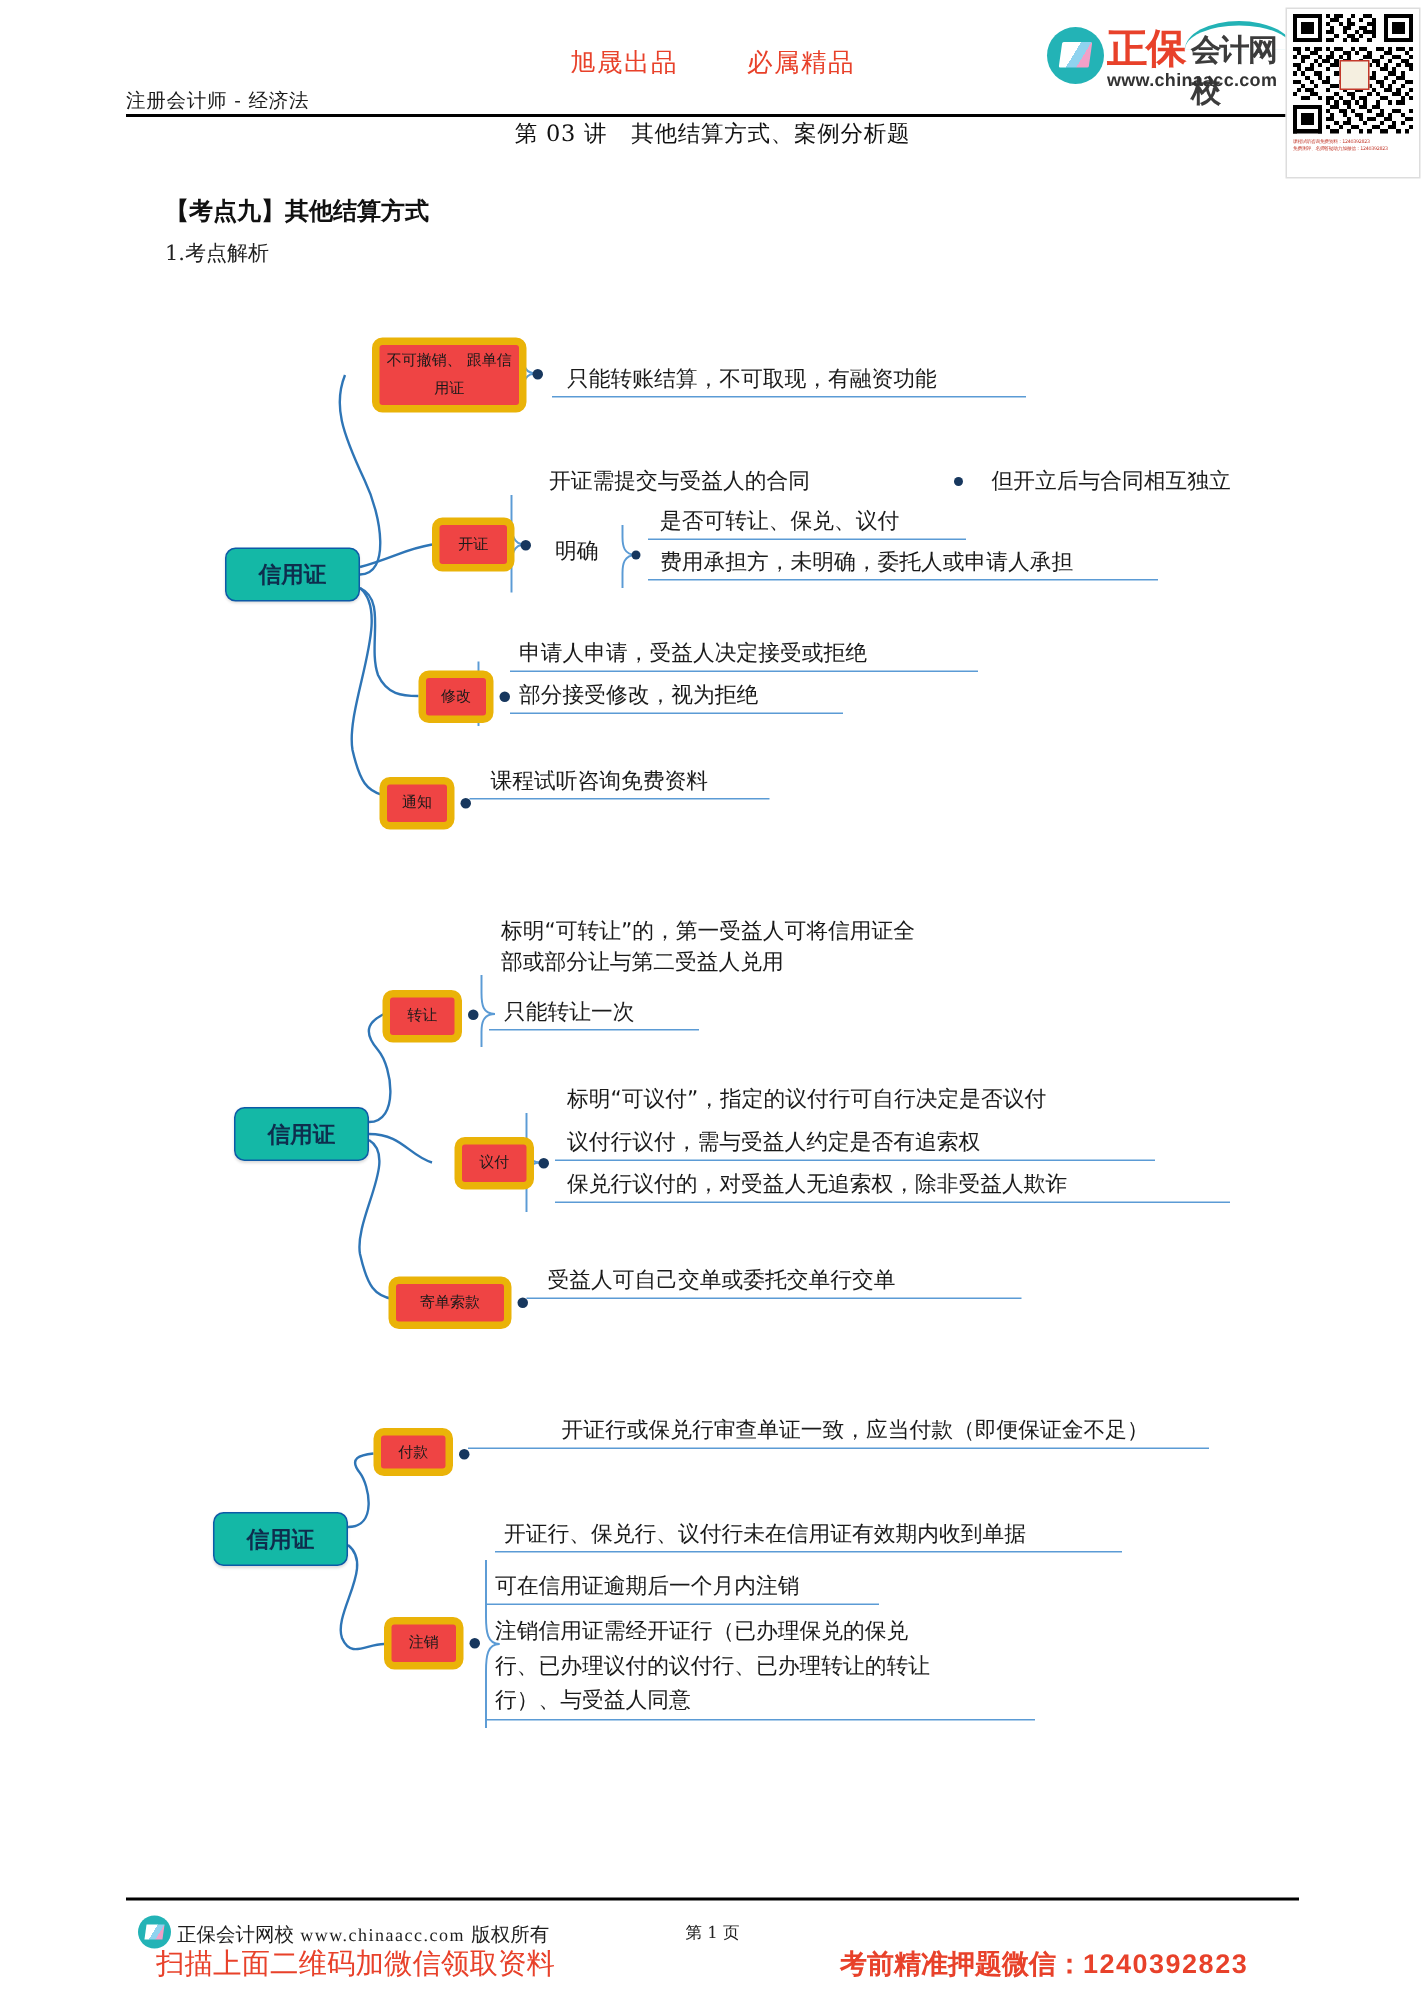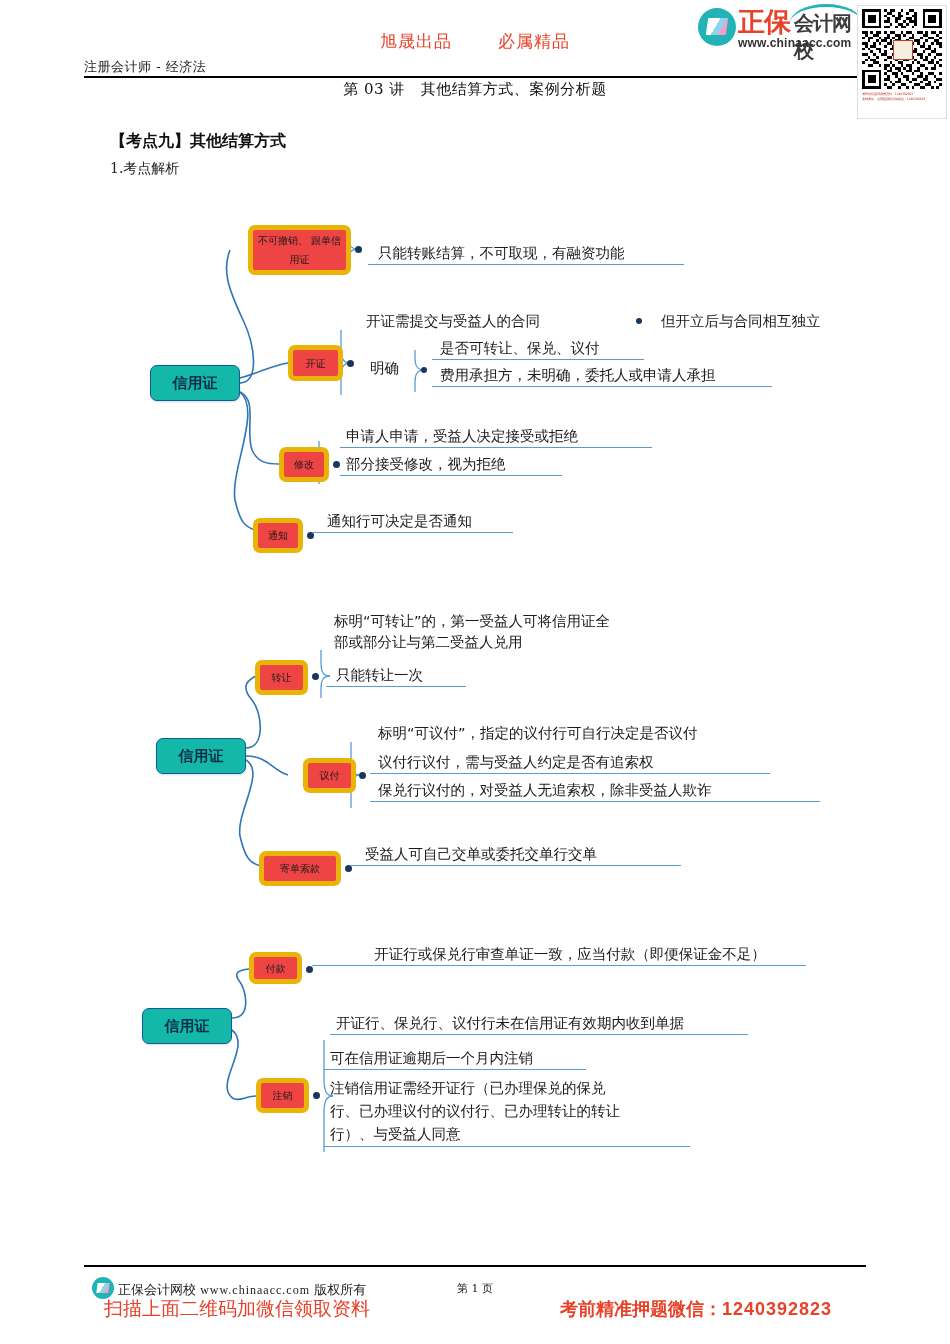--- a/index.html
+++ b/index.html
@@ -38,21 +38,21 @@
     position: absolute; top: 80px; left: 0; width: 950px;
     text-align: center;
     font-size: 15px; color: #111;
     font-family: "DejaVu Serif", serif;
     letter-spacing: .5px;
   }
   .hdr-lecture .sep { display:inline-block; width: 16px; }
 
   
   .logo-wrap {
-    position: absolute; top: 4px; left: 698px;
+    position: absolute; top: 14px; left: 698px;
     width: 160px; height: 52px;
   }
   .logo-badge {
     position: absolute; left: 0; top: 4px;
     width: 38px; height: 38px; border-radius: 50%;
     background: #23b3b6;
   }
   .logo-badge .bk {
     position:absolute; left:9px; top:10px; width:20px; height:17px;
     background: linear-gradient(115deg,#ffffff 0 45%, #8fd3ef 45% 70%, #f2a0c8 70% 100%);
@@ -492,21 +492,21 @@
     <div class="leaf ul" style="left:432px; top:338px; width:212px; padding-left:8px;">是否可转让、保兑、议付</div>
     <div class="leaf ul" style="left:432px; top:365px; width:340px; padding-left:8px;">费用承担方，未明确，委托人或申请人承担</div>
 
     <div class="node branch" style="left:279px; top:447px; width:50px; height:35px;">修改</div>
     <div class="dot" style="left:333px; top:461px;"></div>
     <div class="leaf ul" style="left:340px; top:426px; width:312px; padding-left:6px;">申请人申请，受益人决定接受或拒绝</div>
     <div class="leaf ul" style="left:340px; top:454px; width:222px; padding-left:6px;">部分接受修改，视为拒绝</div>
 
     <div class="node branch" style="left:253px; top:518px; width:50px; height:35px;">通知</div>
     <div class="dot" style="left:307px; top:532px;"></div>
-    <div class="leaf ul" style="left:313px; top:511px; width:200px; padding-left:14px;">通知行可决定是否通知</div>
+    <div class="leaf ul" style="left:313px; top:511px; width:200px; padding-left:14px;">课程试听咨询免费资料</div>
   </div>
 
   <div class="mm" style="left:0; top:0; width:950px; height:900px;">
     <svg class="links" width="950" height="900">
       <g fill="none" stroke="#2e75b6" stroke-width="1.6">
         <path d="M246,748 C266,748 262,712 252,700 C240,686 248,680 256,676"></path>
         <path d="M246,756 C268,756 272,770 288,775"></path>
         <path d="M246,760 C266,772 236,812 240,836 C245,858 250,864 262,866"></path>
       </g>
       <g fill="none" stroke="#5b9bd5" stroke-width="1.3">

